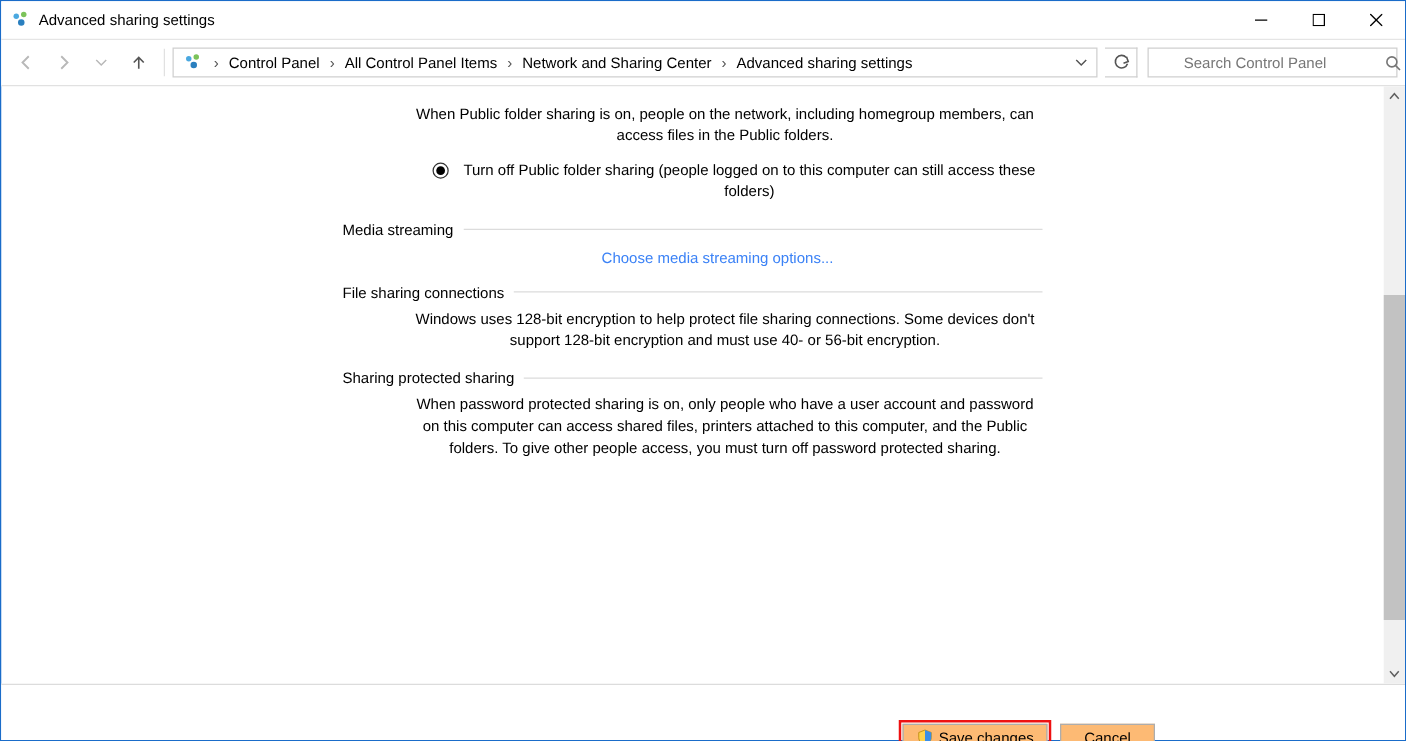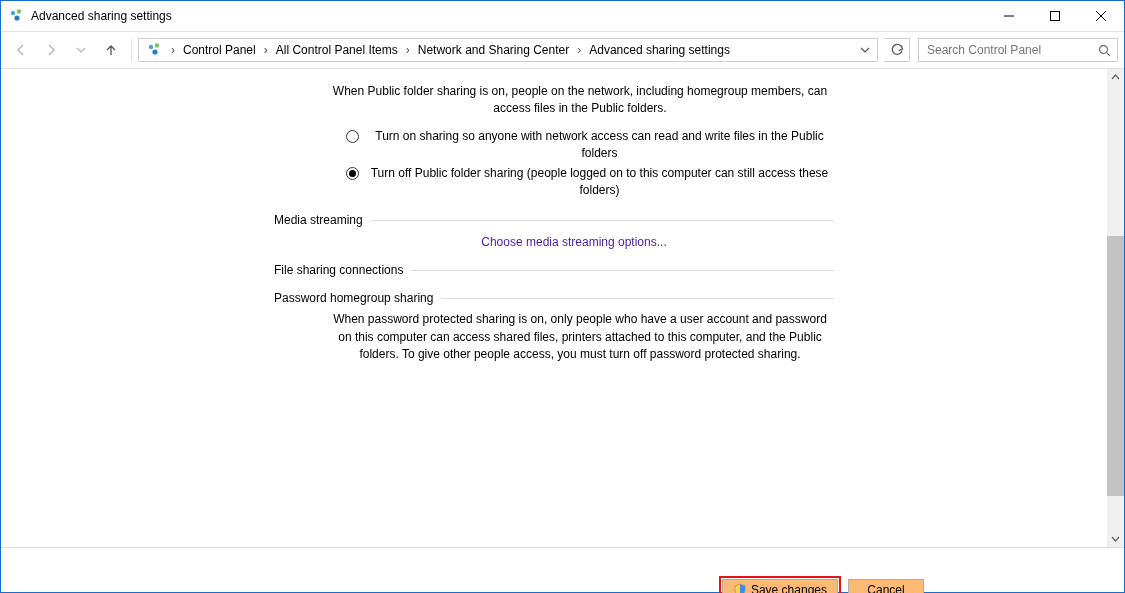--- a/index.html
+++ b/index.html
@@ -90,21 +90,21 @@
   .searchbox {
     width: 200px; height:24px;
     border:1px solid #cfcfcf;
     display:flex; align-items:center;
     box-sizing:border-box;
     padding: 0 6px;
     color:#767676;
   }
   .searchbox input {
     flex:1; border:none; outline:none; font: inherit;
-    color:#4d7c0f; background:transparent;
+    color:#4d7c0f; background:transparent;margin-left:20px;
   }
   .searchbox input::placeholder { color:#767676; }
   .search-icon { color:#767676; margin-left:4px;}
 
   
   .client {
     flex: 1 1 auto;
     display:flex;
     overflow:hidden;
     position:relative;
@@ -145,21 +145,21 @@
     background:#000;
   }
   .section-header {
     display:flex; align-items:center;
     margin: 14px 0 4px 0;
   }
   .section-header .label { margin-right: 8px; }
   .section-header .rule {
     flex:1; height:1px; background:#dcdcdc;
   }
-  .link { color:#4c1d95; cursor:pointer; margin-left:40px; display:inline-block; margin-top:4px;}
+  .link { color:#3b82f6; cursor:pointer; margin-left:40px; display:inline-block; margin-top:4px;}
 
   
   .bottombar {
     height: 44px; flex:0 0 44px;
     border-top:1px solid #dcdcdc;
     display:flex; align-items:center; justify-content:flex-end;
     padding-right: 200px;
     gap: 10px;
     background:#fff;
   }
@@ -300,45 +300,42 @@
   </div>
 
   <div class="client">
     <div class="content">
       <div class="inner">
 
         
         <div class="desc">When Public folder sharing is on, people on the network, including homegroup members, can access files in the Public folders.</div>
         <div class="opts">
           <div class="opt">
-            <span class="radio"></span>
-            <span>Turn on sharing so anyone with network access can read and write files in the Public folders</span>
-          </div>
-          <div class="opt">
             <span class="radio checked"></span>
             <span>Turn off Public folder sharing (people logged on to this computer can still access these folders)</span>
           </div>
         </div>
 
         
         <div class="section-header">
           <span class="label">Media streaming</span>
           <span class="rule"></span>
         </div>
         <span class="link">Choose media streaming options...</span>
 
         
         <div class="section-header">
           <span class="label">File sharing connections</span>
           <span class="rule"></span>
         </div>
+        <div class="desc">Windows uses 128-bit encryption to help protect file sharing connections. Some devices don't support 128-bit encryption and must use 40- or 56-bit encryption.</div>
 
         
         <div class="section-header">
-          <span class="label">Password homegroup sharing</span>
+          <span class="label">Sharing protected sharing</span>
           <span class="rule"></span>
         </div>
         <div class="desc">When password protected sharing is on, only people who have a user account and password on this computer can access shared files, printers attached to this computer, and the Public folders. To give other people access, you must turn off password protected sharing.</div>
 
       </div>
     </div>
 
     <div class="fake-scrollbar">
       <div class="sb-btn">
         <svg class="svg" width="9" height="9">

